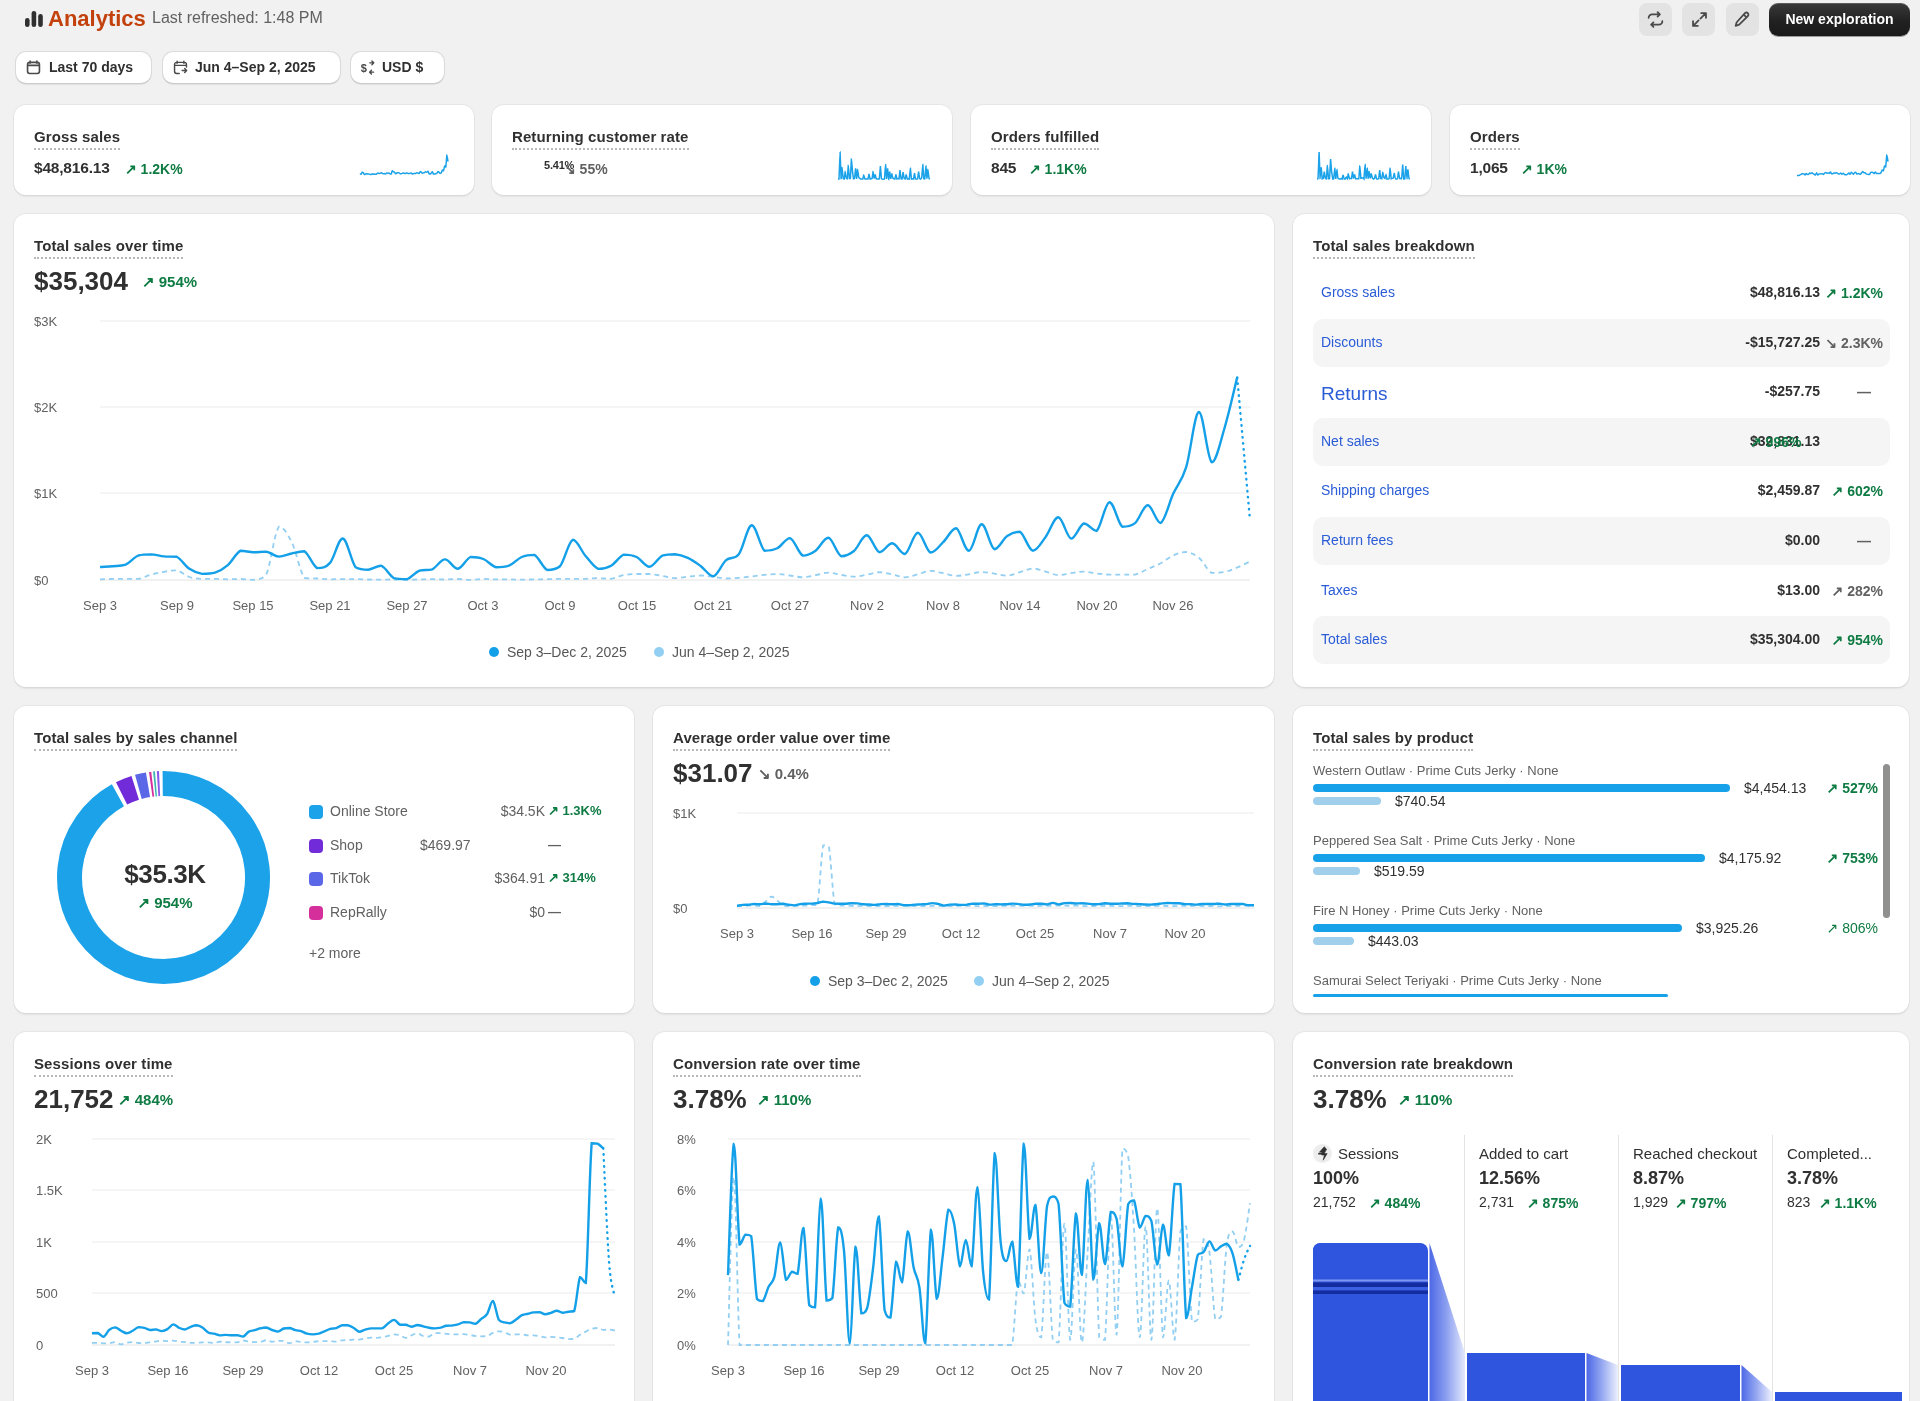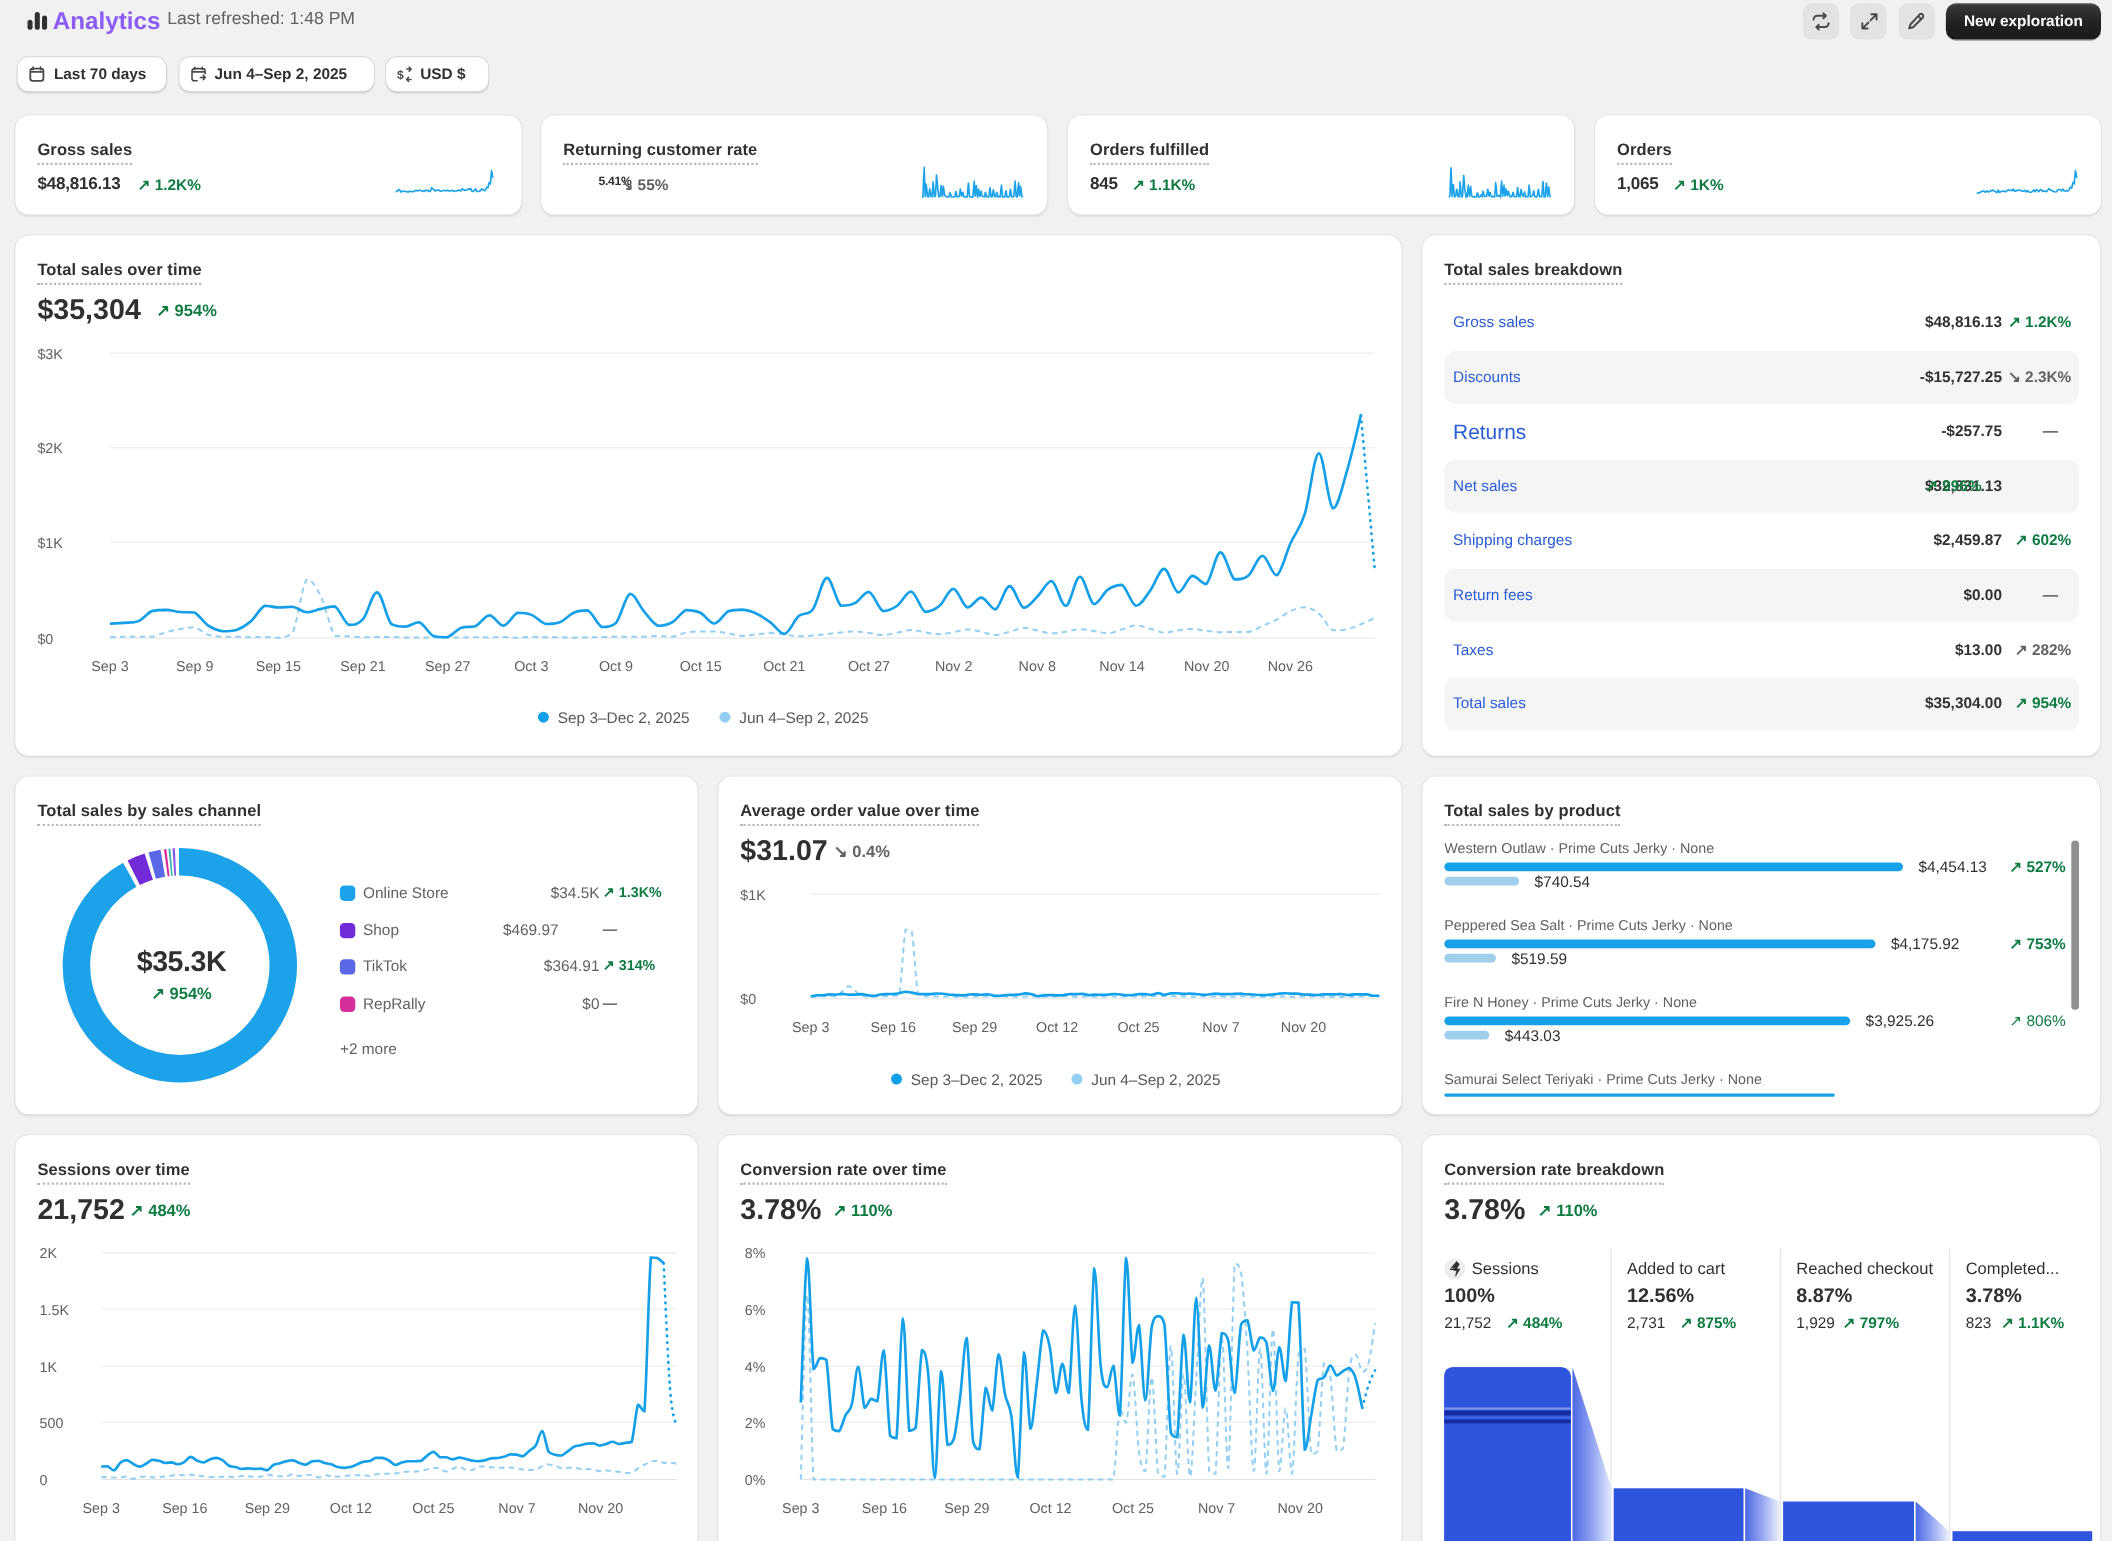--- a/index.html
+++ b/index.html
@@ -15,21 +15,21 @@
 .lbl13 { font-size:13px; color:#616161; }
 .abs { position:absolute; }
 </style></head>
 <body>
 
 <svg class="abs" style="left:24px;top:9px" width="20" height="20" viewBox="0 0 20 20">
  <rect x="1" y="9" width="4.6" height="9" rx="2.3" fill="#303030"></rect>
  <rect x="7.6" y="2" width="4.6" height="16" rx="2.3" fill="#303030"></rect>
  <rect x="14.2" y="5" width="4.6" height="13" rx="2.3" fill="#303030"></rect>
 </svg>
-<div class="abs" style="left:48px;top:6px;font-size:22px;font-weight:bold;color:#8b5cf6">Analytics</div>
+<div class="abs" style="left:48px;top:6px;font-size:22px;font-weight:bold;color:#c2410c">Analytics</div>
 <div class="abs" style="left:152px;top:9px;font-size:16px;color:#616161">Last refreshed: 1:48 PM</div>
 
 <div class="abs" style="left:1639px;top:3px;width:33px;height:33px;background:#e3e3e3;border-radius:8px"></div>
 <div class="abs" style="left:1682px;top:3px;width:33px;height:33px;background:#e3e3e3;border-radius:8px"></div>
 <div class="abs" style="left:1726px;top:3px;width:33px;height:33px;background:#e3e3e3;border-radius:8px"></div>
 <svg class="abs" style="left:1646px;top:10px" width="19" height="19" viewBox="0 0 20 20">
   <path d="M2.8 8.2 C2.8 6.2 4.4 4.6 6.4 4.6 L14.4 4.6 M12.2 2.3 L14.6 4.6 L12.2 6.9" fill="none" stroke="#4a4a4a" stroke-width="1.9" stroke-linecap="round" stroke-linejoin="round"></path>
   <path d="M17.2 11.8 C17.2 13.8 15.6 15.4 13.6 15.4 L5.6 15.4 M7.8 13.1 L5.4 15.4 L7.8 17.7" fill="none" stroke="#4a4a4a" stroke-width="1.9" stroke-linecap="round" stroke-linejoin="round"></path>
 </svg>
 <svg class="abs" style="left:1690px;top:10px" width="19" height="19" viewBox="0 0 20 20">
@@ -172,21 +172,21 @@
 
 </svg>
 <div class="abs" style="left:120px;top:859px;width:90px;text-align:center;font-size:26px;font-weight:bold;letter-spacing:-.4px">$35.3K</div>
 <div class="abs" style="left:120px;top:894px;width:90px;text-align:center"><span class="green" style="font-size:15px;font-weight:bold">↗ 954%</span></div>
 <div class="abs" style="left:309px;top:805px;width:14px;height:14px;border-radius:4px;background:#1ba2e9"></div>
 <div class="abs" style="left:330px;top:803px;font-size:14px;color:#616161">Online Store</div>
 <div class="abs" style="left:420px;top:803px;width:125px;text-align:right;font-size:14px;color:#616161">$34.5K</div>
 <div class="abs" style="left:548px;top:803px;font-size:13px"><span class="green" style="font-weight:bold">↗ 1.3K%</span></div>
 <div class="abs" style="left:309px;top:838.5px;width:14px;height:14px;border-radius:4px;background:#712bd9"></div>
 <div class="abs" style="left:330px;top:836.5px;font-size:14px;color:#616161">Shop</div>
-<div class="abs" style="left:420px;top:836.5px;width:125px;text-align:center;font-size:14px;color:#616161">$469.97</div>
+<div class="abs" style="left:420px;top:836.5px;width:125px;text-align:left;font-size:14px;color:#616161">$469.97</div>
 <div class="abs" style="left:548px;top:836.5px;font-size:13px"><span class="grey" style="font-weight:bold">—</span></div>
 <div class="abs" style="left:309px;top:872.0px;width:14px;height:14px;border-radius:4px;background:#5a68e8"></div>
 <div class="abs" style="left:330px;top:870.0px;font-size:14px;color:#616161">TikTok</div>
 <div class="abs" style="left:420px;top:870.0px;width:125px;text-align:right;font-size:14px;color:#616161">$364.91</div>
 <div class="abs" style="left:548px;top:870.0px;font-size:13px"><span class="green" style="font-weight:bold">↗ 314%</span></div>
 <div class="abs" style="left:309px;top:905.5px;width:14px;height:14px;border-radius:4px;background:#d42f9b"></div>
 <div class="abs" style="left:330px;top:903.5px;font-size:14px;color:#616161">RepRally</div>
 <div class="abs" style="left:420px;top:903.5px;width:125px;text-align:right;font-size:14px;color:#616161">$0</div>
 <div class="abs" style="left:548px;top:903.5px;font-size:13px"><span class="grey" style="font-weight:bold">—</span></div>
 <div class="abs lbl13" style="left:309px;top:945px;font-size:14px">+2 more</div>

